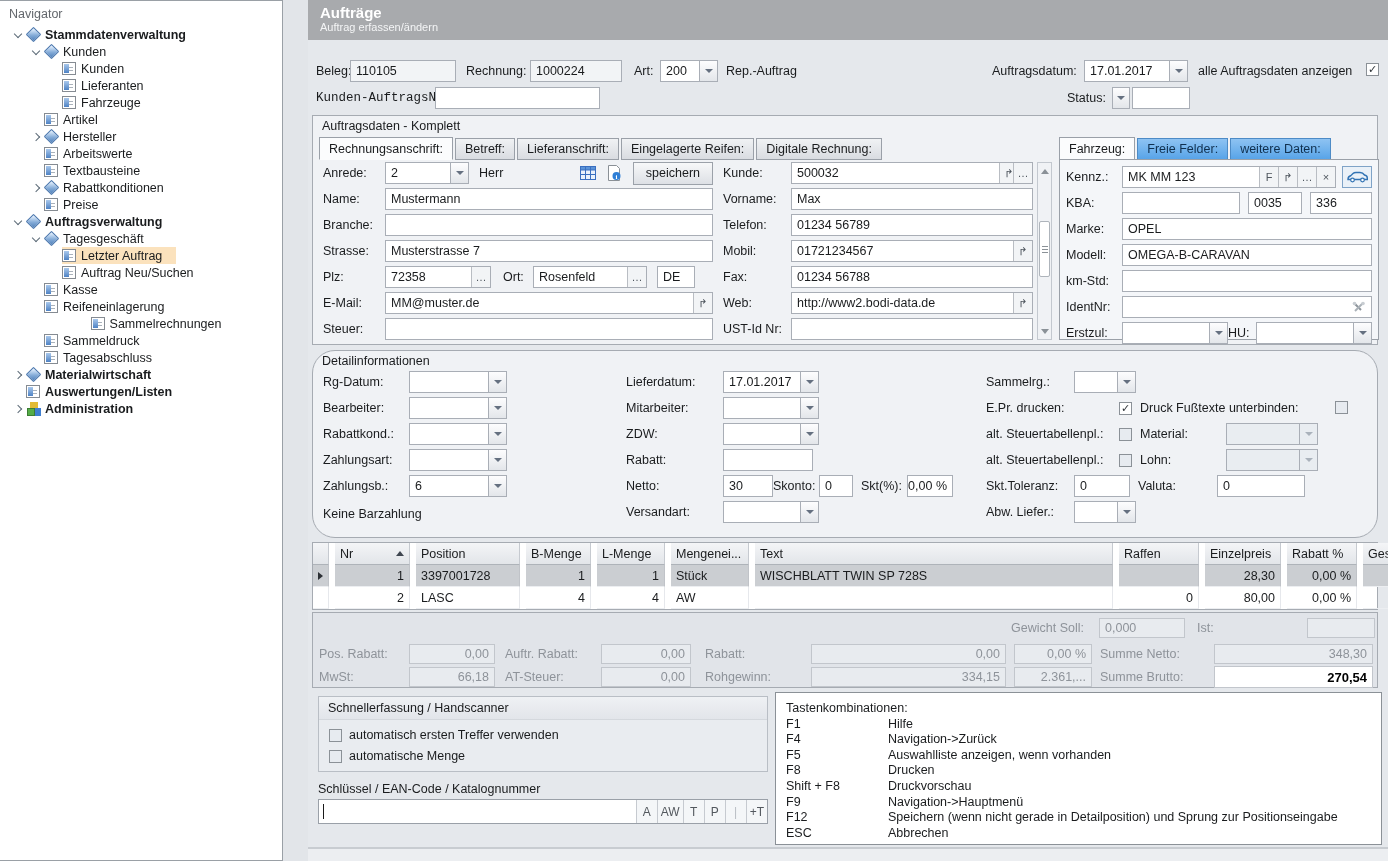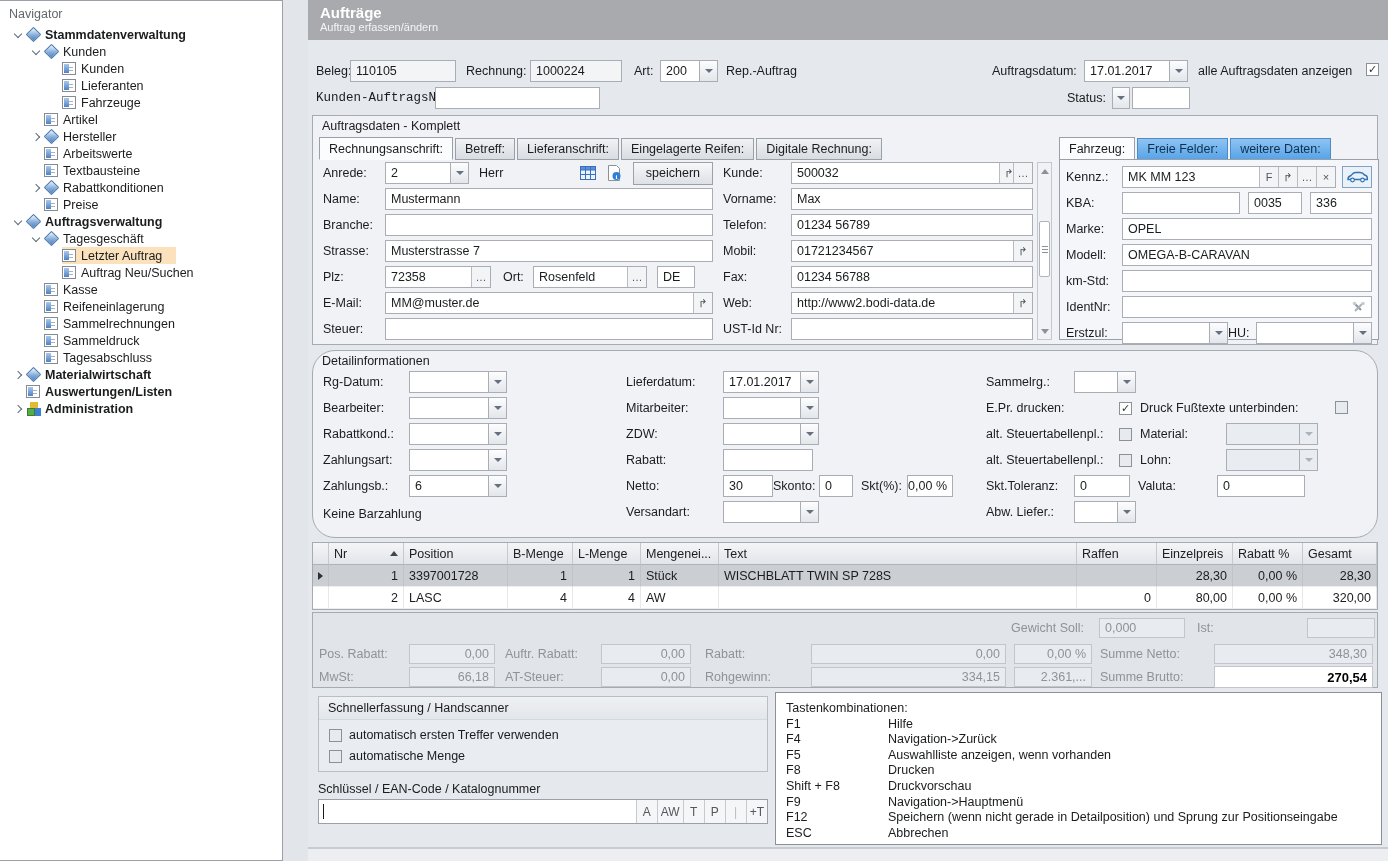--- a/index.html
+++ b/index.html
@@ -107,21 +107,21 @@
 .carbtn { width:30px; height:22px; flex:0 0 30px; margin-left:6px; border:1px solid #7fa3c7;
   background:#eaf1f8; display:flex; align-items:center; justify-content:center; }
 
 
 .dcol { position:absolute; top:20px; }
 .drow { height:22px; margin-bottom:4px; display:flex; align-items:center; white-space:nowrap; }
 .dlbl { flex:0 0 86px; } .dlbl-m { flex:0 0 97px; } .dlbl-r { flex:0 0 88px; } .dlbl-w { flex:0 0 133px; }
 
 
 .postable { position:absolute; left:4px; top:542px; width:1066px; background:#fff; border:1px solid #a6abb2; }
-.thead,.trow { display:grid; grid-template-columns:16px 75px 104px 65px 68px 78px 358px 80px 76px 70px 74px; }
+.thead,.trow { display:grid; grid-template-columns:16px 75px 104px 65px 68px 78px 358px 80px 76px 70px 74px;gap:6px; }
 .thead>div { height:22px; background:linear-gradient(#f4f5f7,#e2e5e9); border-right:1px solid #c6cad0;
   border-bottom:1px solid #aeb3b9; padding:0 5px; display:flex; align-items:center; font-size:12.5px; }
 .trow>div { height:22px; padding:0 5px; display:flex; align-items:center; font-size:12.5px;
   border-right:1px solid #e6e8ec; border-bottom:1px solid #eceef1; overflow:hidden; }
 .trow.sel>div { background:#cbced2; border-right-color:#c0c3c8; }
 .trow>div:nth-child(2),.trow>div:nth-child(4),.trow>div:nth-child(5),
 .trow>div:nth-child(8),.trow>div:nth-child(9),.trow>div:nth-child(10),
 .trow>div:nth-child(11) { justify-content:flex-end; }
 .rowptr { width:0; height:0; border-top:4px solid transparent; border-bottom:4px solid transparent;
   border-left:5px solid #2c3035; }
@@ -280,21 +280,21 @@
           <span class="tlabel">Kasse</span>
         </span>
       </div>
       <div class="tnode" style="padding-left: 30px;">
         <span class="chev "></span>
         <span class="hl">
           <span class="ticon form"></span>
           <span class="tlabel">Reifeneinlagerung</span>
         </span>
       </div>
-      <div class="tnode" style="padding-left: 30px;">
+      <div class="tnode" style="padding-left: 30px; justify-content: center;">
         <span class="chev "></span>
         <span class="hl">
           <span class="ticon form"></span>
           <span class="tlabel">Sammelrechnungen</span>
         </span>
       </div>
       <div class="tnode" style="padding-left: 30px;">
         <span class="chev "></span>
         <span class="hl">
           <span class="ticon form"></span>

